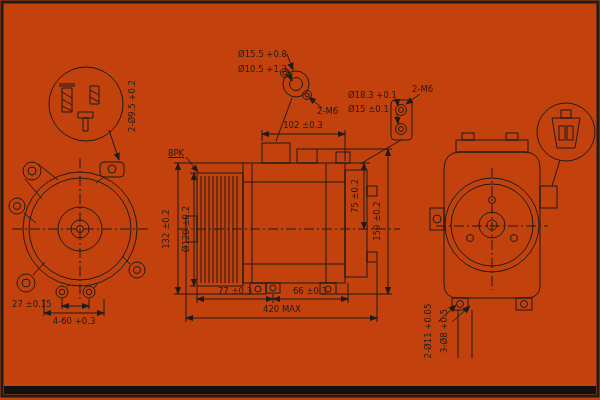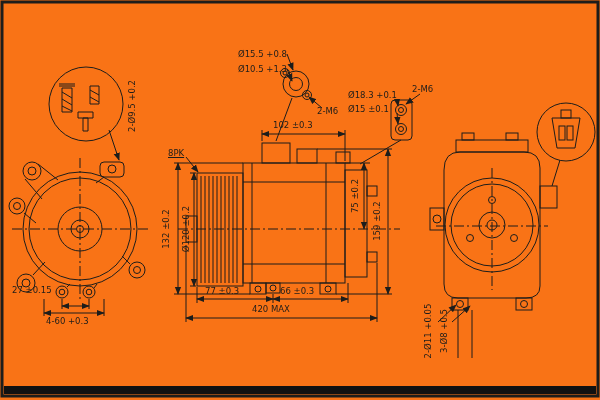--- a/index.html
+++ b/index.html
@@ -1,26 +1,26 @@
 <!DOCTYPE html>
 <html><head>
 <meta charset="utf-8">
 <style>
   html,body{margin:0;padding:0;background:#e8e8e8;}
   .stage{
-    position:relative;width:600px;height:400px;background:#f97316;
+    position:relative;width:600px;height:400px;background:#c2410c;
     font-family:"DejaVu Sans", sans-serif;overflow:hidden;
   }
   .stage svg{position:absolute;left:0;top:0;}
   .lbl{
     position:absolute;font-size:8.5px;line-height:11px;color:#1d1d1b;
     white-space:nowrap;letter-spacing:0;
   }
   .v{width:70px;height:12px;text-align:center;transform:rotate(-90deg);}
-  .c{}
+  .c{text-align:center;}
 </style>
 </head>
 <body>
 
 <div class="stage">
 
   <svg width="600" height="400" viewBox="0 0 600 400">
     <defs>
       <marker id="arr" viewBox="0 0 10 10" refX="9" refY="5" markerWidth="8" markerHeight="8" orient="auto-start-reverse">
         <path d="M0,1 L10,5 L0,9 z" fill="#1d1d1b"></path>
@@ -201,19 +201,19 @@
 
   <div class="lbl v" style="left:152px;top:223px;">Ø120 ±0.2</div>
   <div class="lbl v" style="left:132px;top:223px;">132 ±0.2</div>
   <div class="lbl v" style="left:321px;top:190px;">75 ±0.2</div>
   <div class="lbl v" style="left:343px;top:215px;">159 ±0.2</div>
 
   <div class="lbl c" style="left:205px;top:286px;width:60px;">77 ±0.3</div>
   <div class="lbl c" style="left:280px;top:286px;width:60px;">66 ±0.3</div>
   <div class="lbl c" style="left:252px;top:304px;width:60px;">420 MAX</div>
 
-  <div class="lbl" style="left:12px;top:285px;text-align:center;">27 ±0.15</div>
+  <div class="lbl" style="left:12px;top:299px;text-align:center;">27 ±0.15</div>
   <div class="lbl c" style="left:46px;top:316px;width:56px;">4-60 +0.3</div>
 
   <div class="lbl v" style="left:394px;top:325px;">2-Ø11 +0.05</div>
   <div class="lbl v" style="left:410px;top:325px;">3-Ø8 +0.5</div>
 
 </div>
 
 </body></html>

